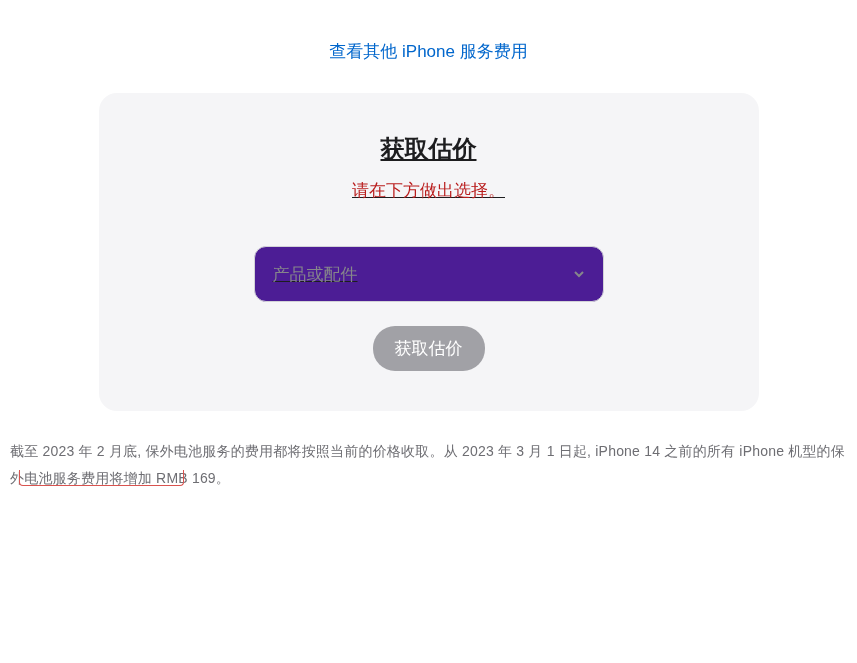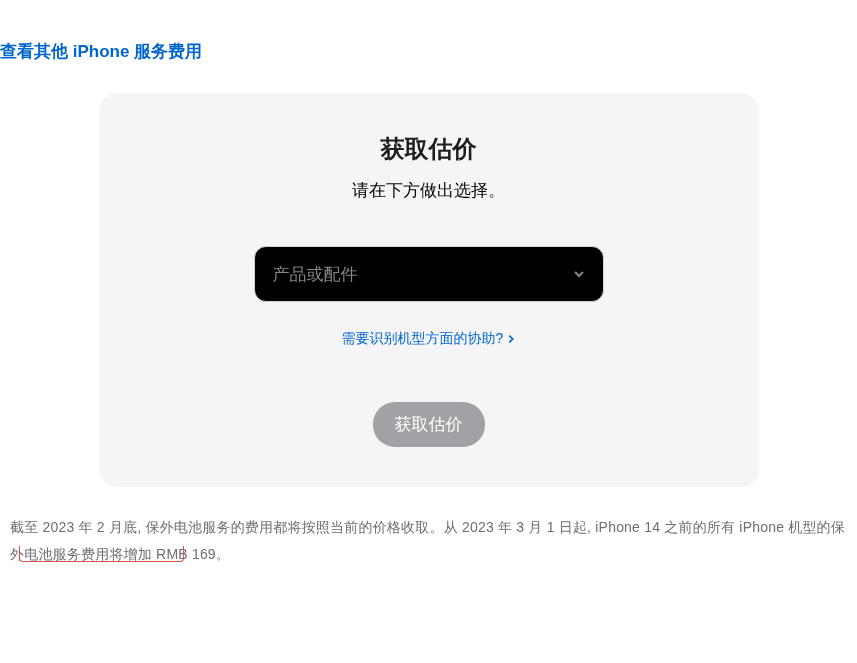--- a/index.html
+++ b/index.html
@@ -9,59 +9,59 @@
     }
     body {
       font-family: -apple-system, BlinkMacSystemFont, "SF Pro Text", "Helvetica Neue", Arial, sans-serif;
       background: #ffffff;
       width: 857px;
       height: 663px;
       overflow: hidden;
       color: #1d1d1f;
     }
     .top-link {
-      text-align: left;
+      text-align: center;
       padding-top: 40px;
       padding-bottom: 30px;
-      font-weight: bold;
     }
     .top-link a {
       color: #0066cc;
       text-decoration: none;
       font-size: 17px;
       cursor: pointer;
     }
     .card {
       width: 660px;
       margin: 0 auto;
       background: #f5f5f7;
       border-radius: 18px;
       padding: 40px 50px 40px 50px;
       text-align: center;
+      text-decoration: underline;
     }
     .card-title {
       font-size: 24px;
       font-weight: 600;
       color: #1d1d1f;
       margin-bottom: 14px;
     }
     .card-subtitle {
       font-size: 17px;
-      color: #000000;
+      color: #b91c1c;
       margin-bottom: 44px;
     }
     .select-wrapper {
       width: 350px;
       margin: 0 auto 24px auto;
       position: relative;
     }
     .select-box {
       width: 100%;
       height: 56px;
-      background: #000000;
+      background: #4c1d95;
       border: 1px solid #d2d2d7;
       border-radius: 12px;
       padding: 0 18px;
       font-size: 17px;
       color: #86868b;
       text-align: left;
       display: flex;
       align-items: center;
       justify-content: space-between;
       cursor: pointer;
@@ -140,26 +140,20 @@
   <div class="select-wrapper">
     <div class="select-box">
       <span>产品或配件</span>
       <svg class="chevron" viewBox="0 0 12 12">
           <polyline points="2,4 6,8 10,4"></polyline>
         </svg>
     </div>
   </div>
 
 
-  <a class="help-link">
-    <span>需要识别机型方面的协助?</span>
-    <svg viewBox="0 0 8 12">
-        <polyline points="2,2 6,6 2,10"></polyline>
-      </svg>
-  </a>
 
   <div>
     <button class="submit-button">获取估价</button>
   </div>
 </div>
 
 <div class="footer">
   <p class="notice-text">
     <span>截至 2023 年 2 月底, 保外电池服务的费用都将按照当前的价格收取。从 2023 年 3 月 1 日起, iPhone 14 之前的所有 iPhone 机型的保外电池服务费用将增加 RMB 169。</span>
     <span class="underline-box1"></span>

